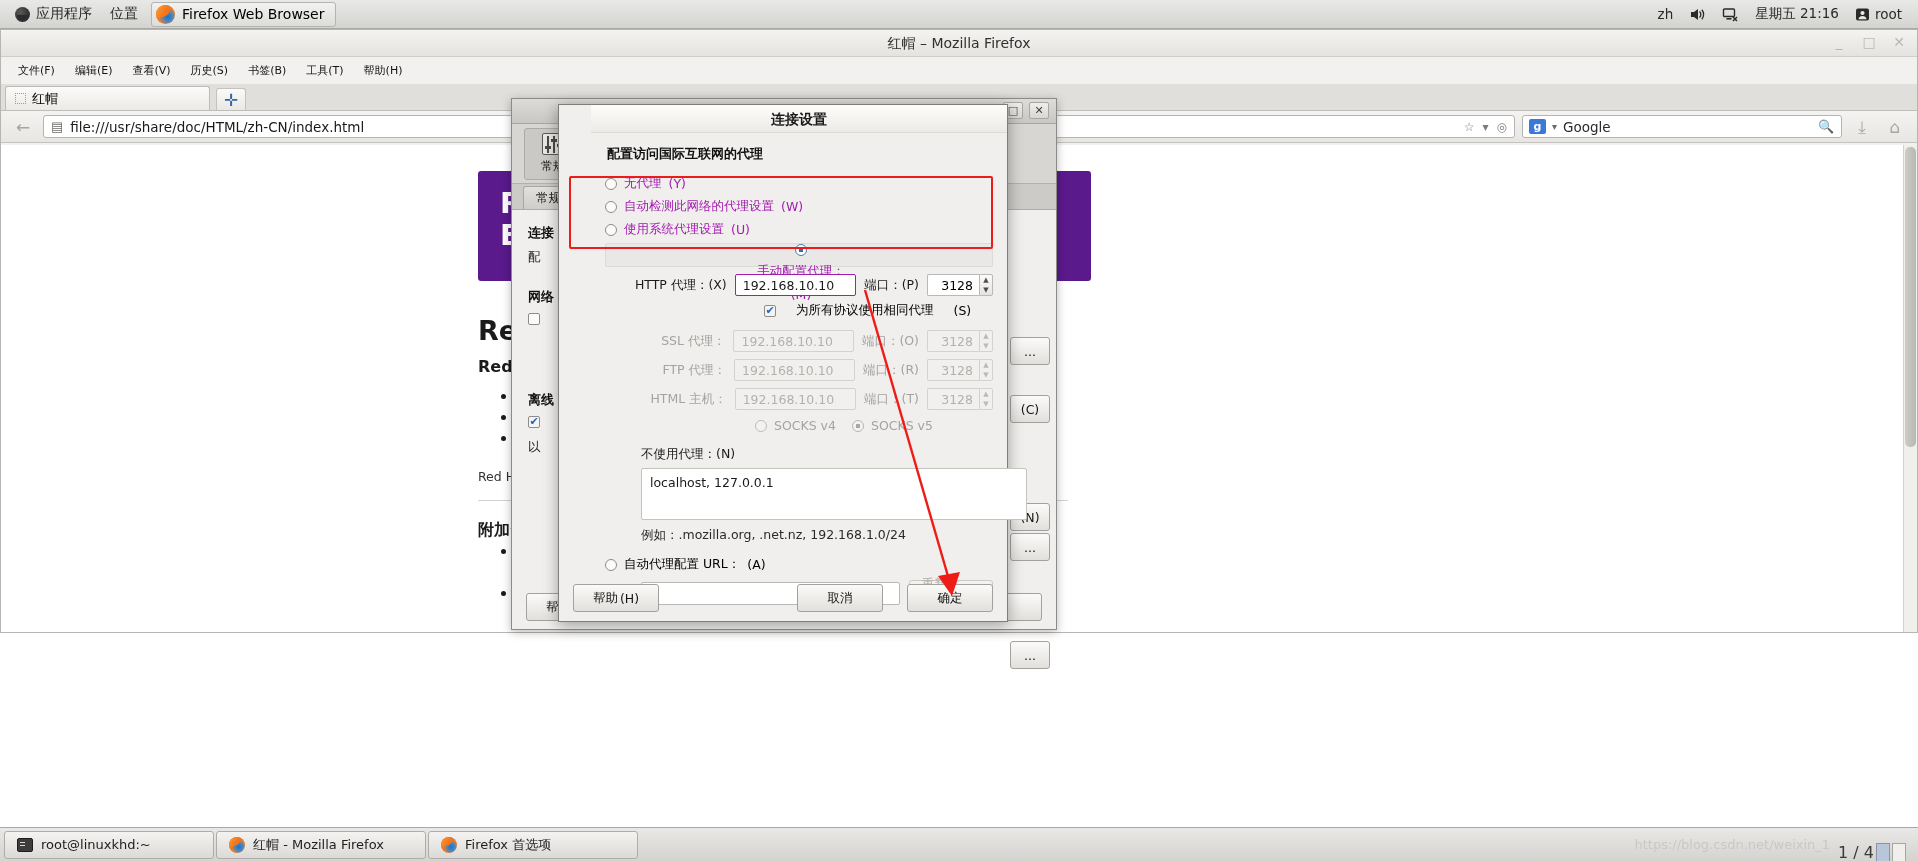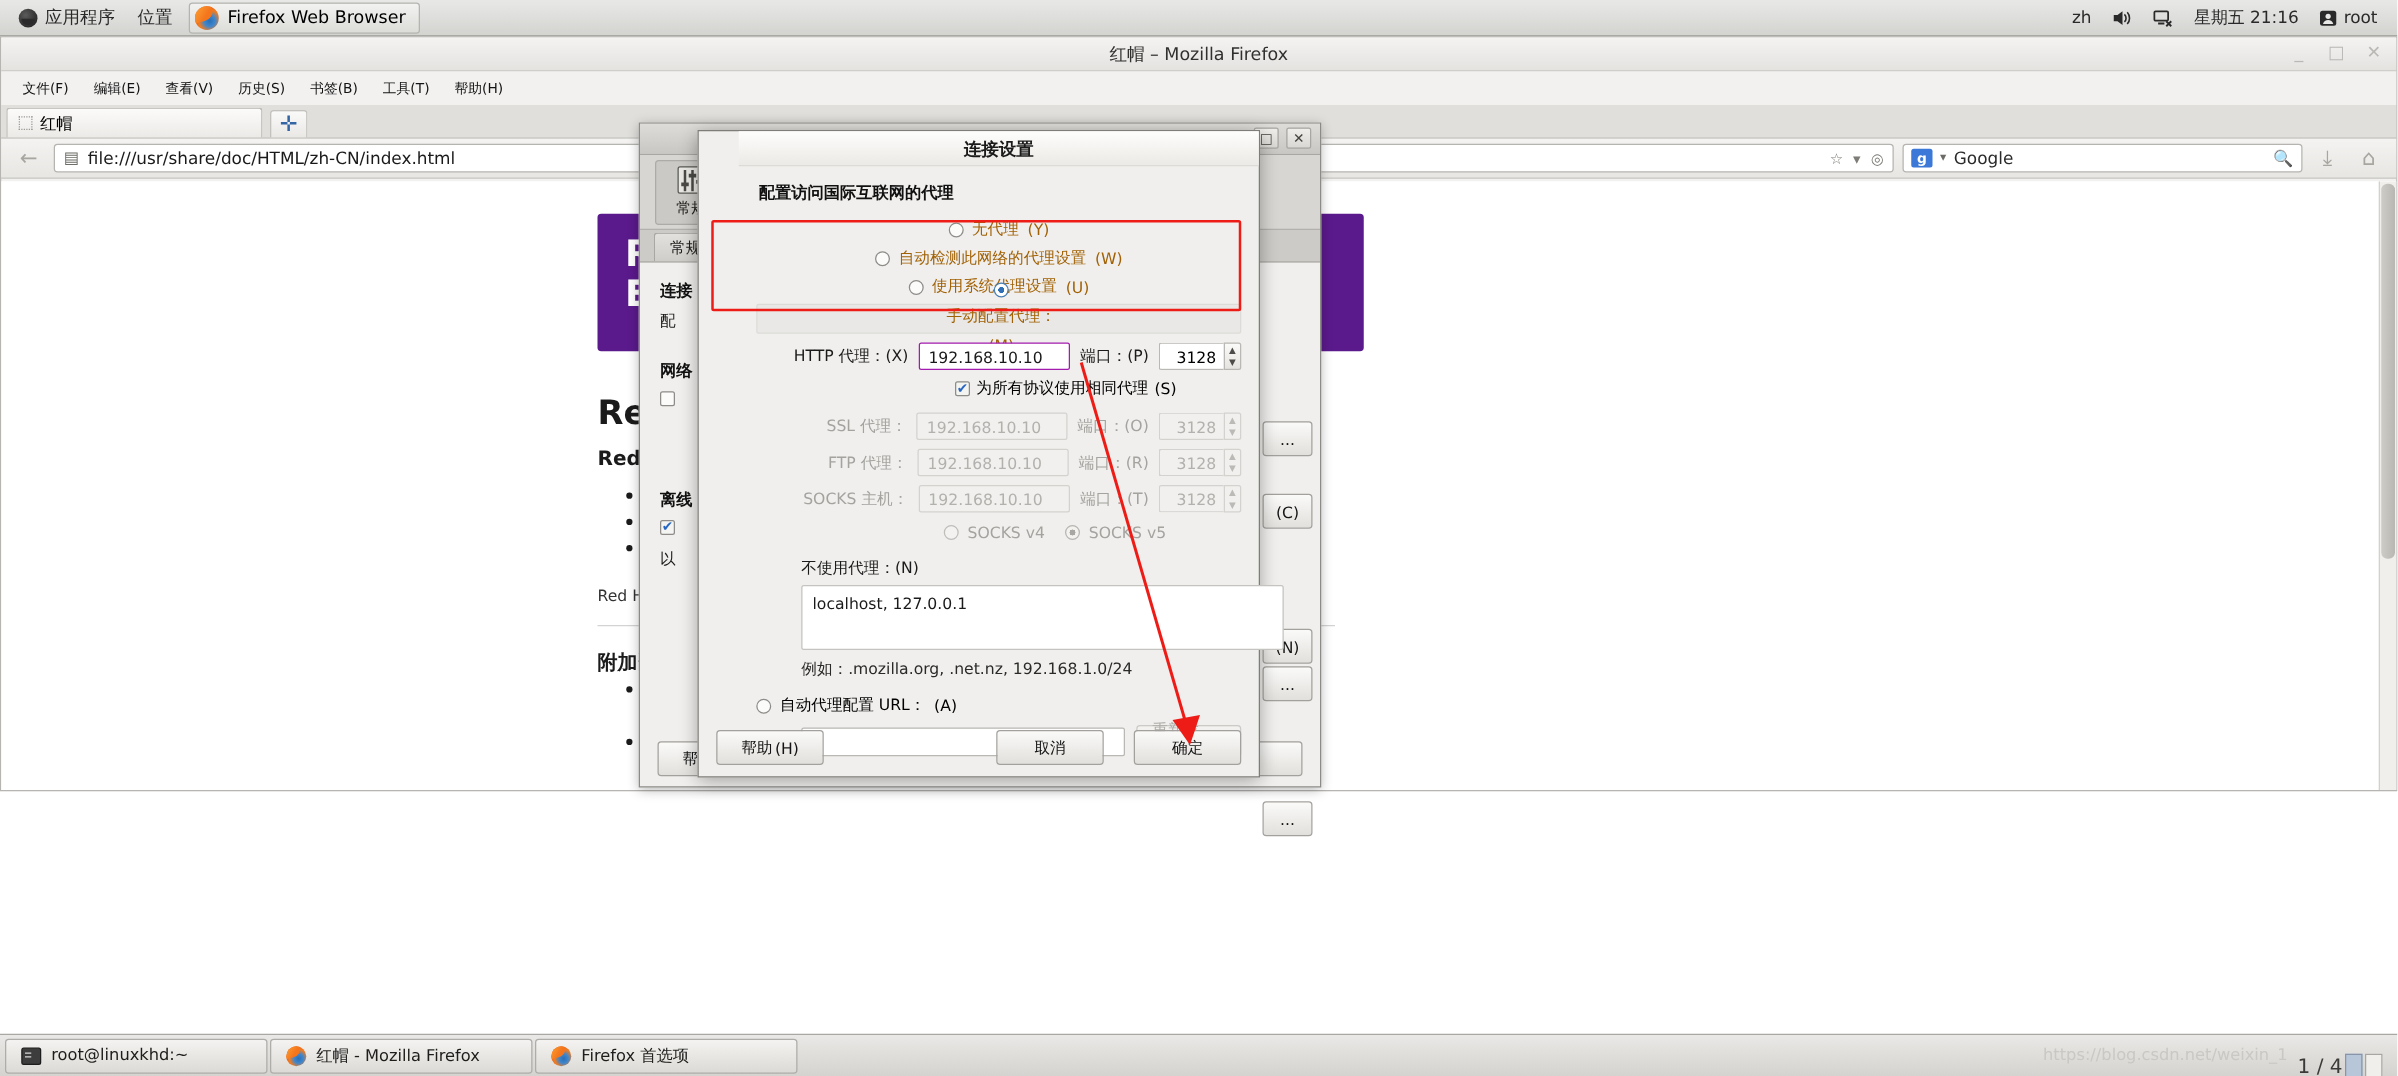--- a/index.html
+++ b/index.html
@@ -140,21 +140,21 @@
     position:absolute; left:558px; top:104px; width:450px; height:518px;
     background:#f0efed; border:1px solid #7e7d79; box-shadow:0 3px 14px rgba(0,0,0,.35); z-index:40;padding-left:32px;
   }
   #conn-title { height:28px; background:linear-gradient(to bottom,#fdfdfc,#eceae6);
     position:relative; border-bottom:1px solid #dddbd7; }
   #conn-title .t { position:absolute; left:0; right:0; top:6px; text-align:center;
     font-size:14px; font-weight:bold; color:#1b1b1b; }
   #conn-body { padding:12px 14px 0 14px; position:relative; }
   .cs-head { font-size:13px; font-weight:bold; color:#111; margin:0 0 9px 2px; }
 
-  .radio-row { display:flex; align-items:center; gap:7px; height:23px; font-size:12.5px; color:#a16207;justify-content:center; }
+  .radio-row { display:flex; align-items:center; gap:7px; height:23px; font-size:12.5px; color:#a21caf; }
   .radio { width:12px; height:12px; border-radius:50%; border:1px solid #8d8c88; background:#fbfbfa; flex:none; }
   .radio.on { border:1px solid #4a7fb5; background:radial-gradient(circle,#2f6fb8 0 32%, #ffffff 36% 100%); }
   .radio.dim { border-color:#bebdb9; background:#f3f2f0; }
 
   #manual-box {
     position:absolute; left:10px; top:71px; width:424px; height:73px;
     border:2px solid #ee1c16; border-radius:2px; z-index:5; pointer-events:none;
   }
   .manual-rowbg { background:#e9e8e6; border:1px solid #dcdbd8; border-radius:2px; }
 
@@ -174,21 +174,21 @@
     background:linear-gradient(to bottom,#fafaf9,#e6e4e0); display:flex; flex-direction:column; }
   .spinbox.dim .arrows { border-color:#d3d2cf; background:#f1f0ee; }
   .spinbox .arrows i { flex:1; display:flex; align-items:center; justify-content:center; font-size:7px; color:#4d4c48; }
   .spinbox.dim .arrows i { color:#bbbab6; }
 
   .cbox { width:12px; height:12px; border:1px solid #8d8c88; border-radius:2px; background:#fbfbfa;
     display:flex; align-items:center; justify-content:center; flex:none; }
   .cbox.on { background:#f4f4f2; }
   .cbox.on:after { content:"✔"; font-size:11px; color:#2767c4; line-height:1; margin-top:-1px; }
 
-  .sameproxy-row { display:flex; align-items:center; gap:5px; margin-top:6px; margin-left:159px; font-size:12.5px; }
+  .sameproxy-row { display:flex; align-items:center; gap:20px; margin-top:6px; margin-left:159px; font-size:12.5px; }
 
   .socksver-row { display:flex; align-items:center; gap:7px; margin-top:8px; margin-left:150px; font-size:12.5px; color:#a4a39f; }
   .socksver-row .radio.on.dim { border:1px solid #b6b5b1; background:radial-gradient(circle,#a8a7a3 0 32%, #f3f2f0 36% 100%); }
 
   .noproxy-label { margin:13px 0 5px 36px; font-size:12.5px; color:#1b1b1b; }
   #noproxy-area { margin-left:36px; width:386px; height:52px; background:#fff;
     border:1px solid #c4c3bf; border-radius:2px; padding:6px 8px; font-size:12.5px; color:#1a1a1a; }
   .eg-line { margin:7px 0 0 36px; font-size:12.5px; color:#2a2a28; }
 
   .autocfg-row { display:flex; align-items:center; gap:7px; margin-top:12px; font-size:12.5px; }
@@ -485,21 +485,21 @@
       <span class="spinbox dim">
         <span class="v">3128</span>
         <span class="arrows">
           <i>▲</i>
           <i>▼</i>
         </span>
       </span>
     </div>
 
     <div class="f-row">
-      <span class="f-label dim">SOCKS 主机：</span>
+      <span class="f-label dim">HTML 主机：</span>
       <span class="tinput dim" style="width:146px;">192.168.10.10</span>
       <span class="port-label dim">
         <span>端口：</span><span>(T)</span>
       </span>
       <span class="spinbox dim">
         <span class="v">3128</span>
         <span class="arrows">
           <i>▲</i>
           <i>▼</i>
         </span>

